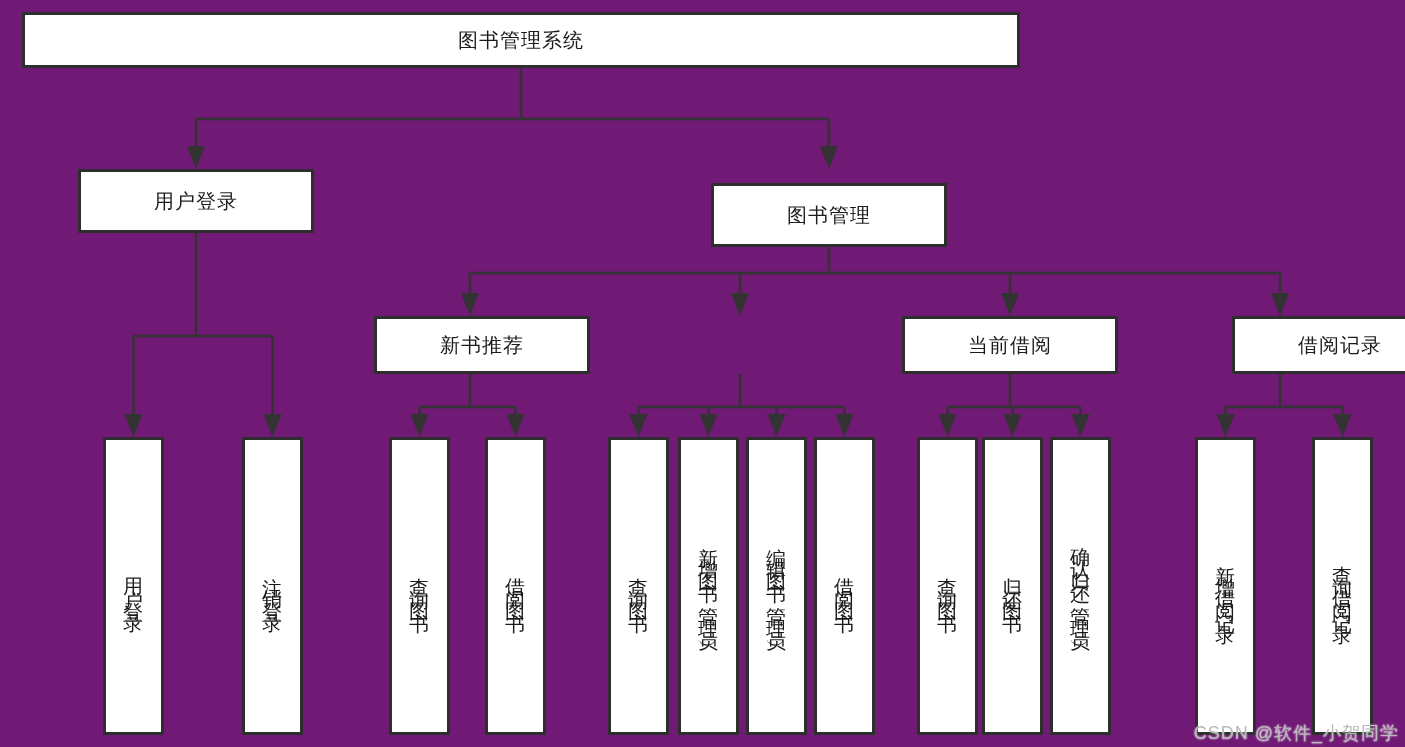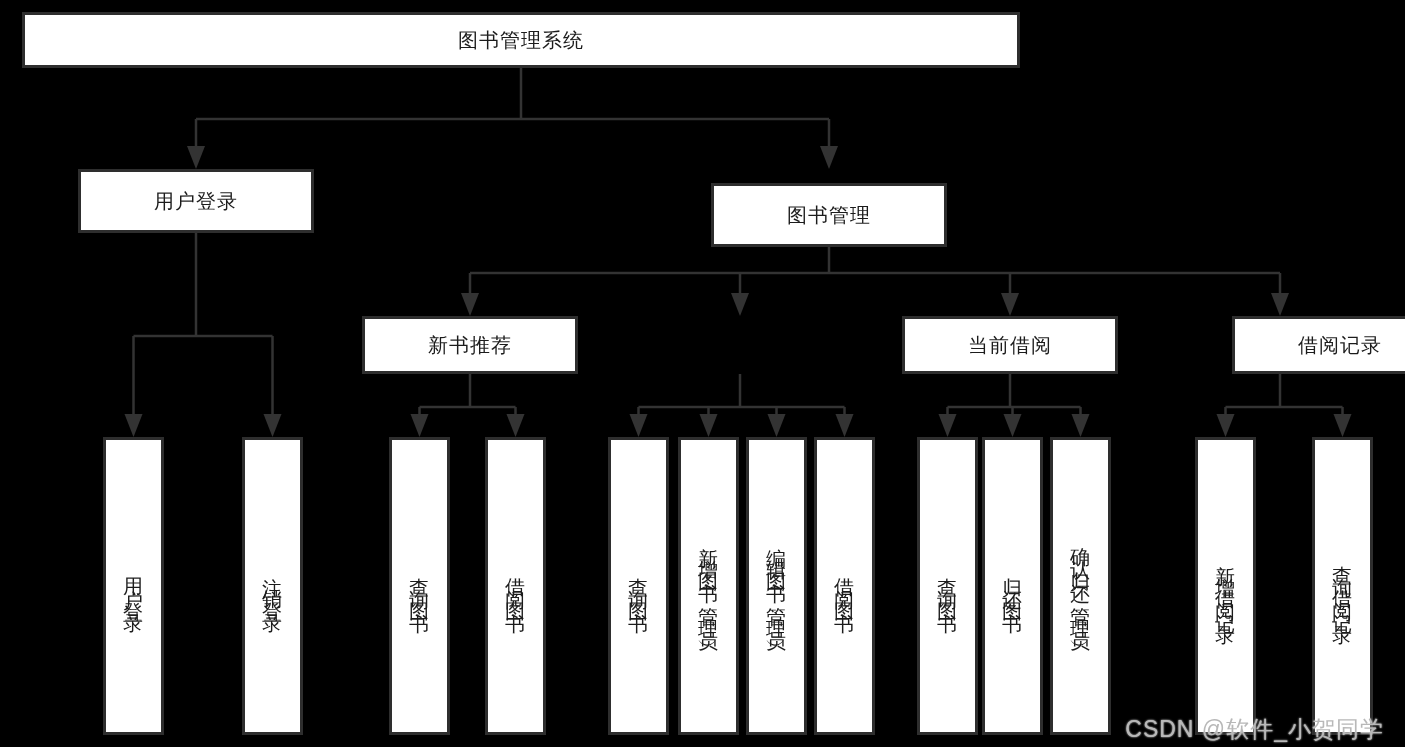--- a/index.html
+++ b/index.html
@@ -5,21 +5,21 @@
   html, body {
     margin: 0;
     padding: 0;
     background: #ffffff;
     font-family: "Liberation Sans", sans-serif;
   }
   .canvas {
     position: relative;
     width: 1405px;
     height: 747px;
-    background: #000000;
+    background: #701a75;
     overflow: hidden;
   }
   svg.connectors {
     position: absolute;
     left: 0; top: 0;
     width: 1405px;
     height: 747px;
   }
   .box {
     position: absolute;
@@ -41,43 +41,43 @@
     text-orientation: mixed;
     font-size: 20px;
     letter-spacing: 12px;
     line-height: 1;
     white-space: nowrap;
   }
   .root   { left: 22px;  top: 12px;  width: 998px; height: 56px; }
   .n-login{ left: 78px;  top: 169px; width: 236px; height: 64px; }
   .n-mgmt { left: 711px; top: 169px; width: 236px; height: 64px; margin-top: 14px; }
   .l3     { top: 316px; width: 216px; height: 58px; }
-  .l3-1 { left: 362px; }
+  .l3-1 { left: 374px; }
   .l3-2 { left: 632px; }
   .l3-3 { left: 902px; text-align: right; }
   .l3-4 { left: 1232px; }
   .leaf   { top: 437px; width: 61px; height: 298px; }
   .lf1  { left: 103px; }
   .lf2  { left: 242px; }
   .lf3  { left: 389px; }
   .lf4  { left: 485px; }
   .lf5  { left: 608px; }
   .lf6  { left: 678px; }
   .lf7  { left: 746px; }
   .lf8  { left: 814px; }
   .lf9  { left: 917px; }
   .lf10 { left: 982px; }
   .lf11 { left: 1050px; }
   .lf12 { left: 1195px; }
   .lf13 { left: 1312px; }
   .watermark {
     position: absolute;
-    right: 21px;
+    right: 6px;
     bottom: 2px;
-    font-size: 23px;
+    font-size: 18px;
     color: #b8b8b8;
     letter-spacing: 1px;
     text-shadow: 0 0 2px #ffffff;
     white-space: nowrap;
   }
 </style>
 </head>
 <body>
 
 <div class="canvas">

